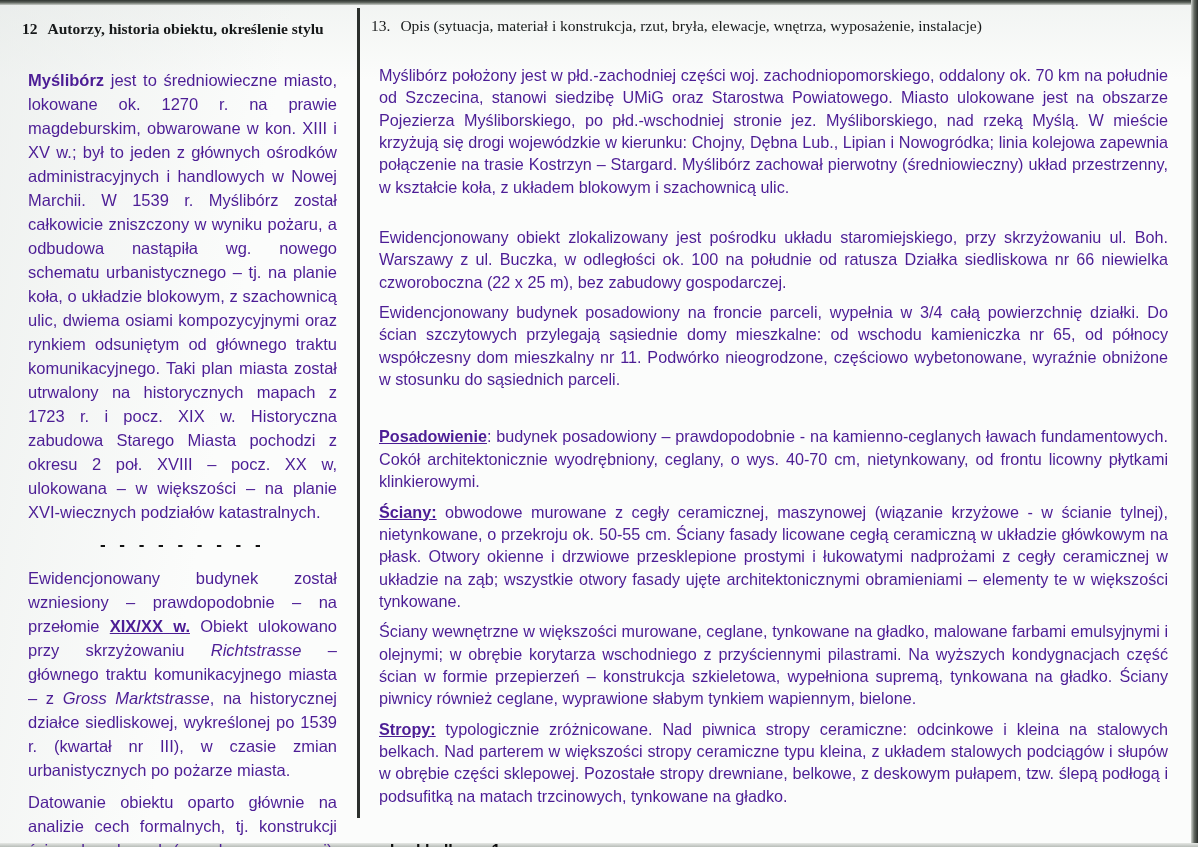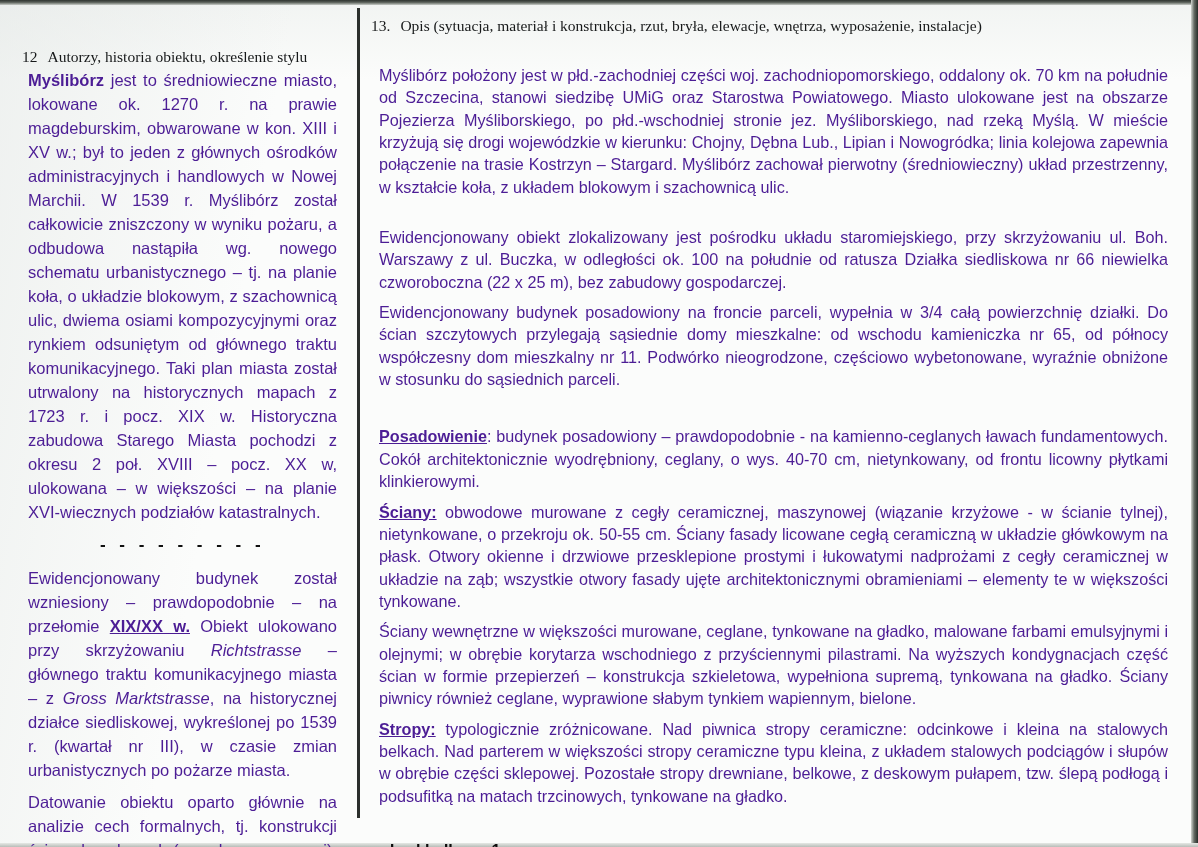--- a/index.html
+++ b/index.html
@@ -50,21 +50,21 @@
   }
 
   
   .form-header {
     position: absolute;
     font-family: "Liberation Serif", serif;
     font-size: 15.5px;
     color: #17191a;
     white-space: nowrap;
   }
-  #hdr-left  { left: 22px;  top: 48px; }
+  #hdr-left  { left: 22px;  top: 20px; font-weight: bold; }
   #hdr-right { left: 371px; top: 17px; }
   .hdr-num { margin-right: 10px; }
 
   
   .col {
     position: absolute;
     box-sizing: border-box;
   }
   #col-left {
     left: 20px;

